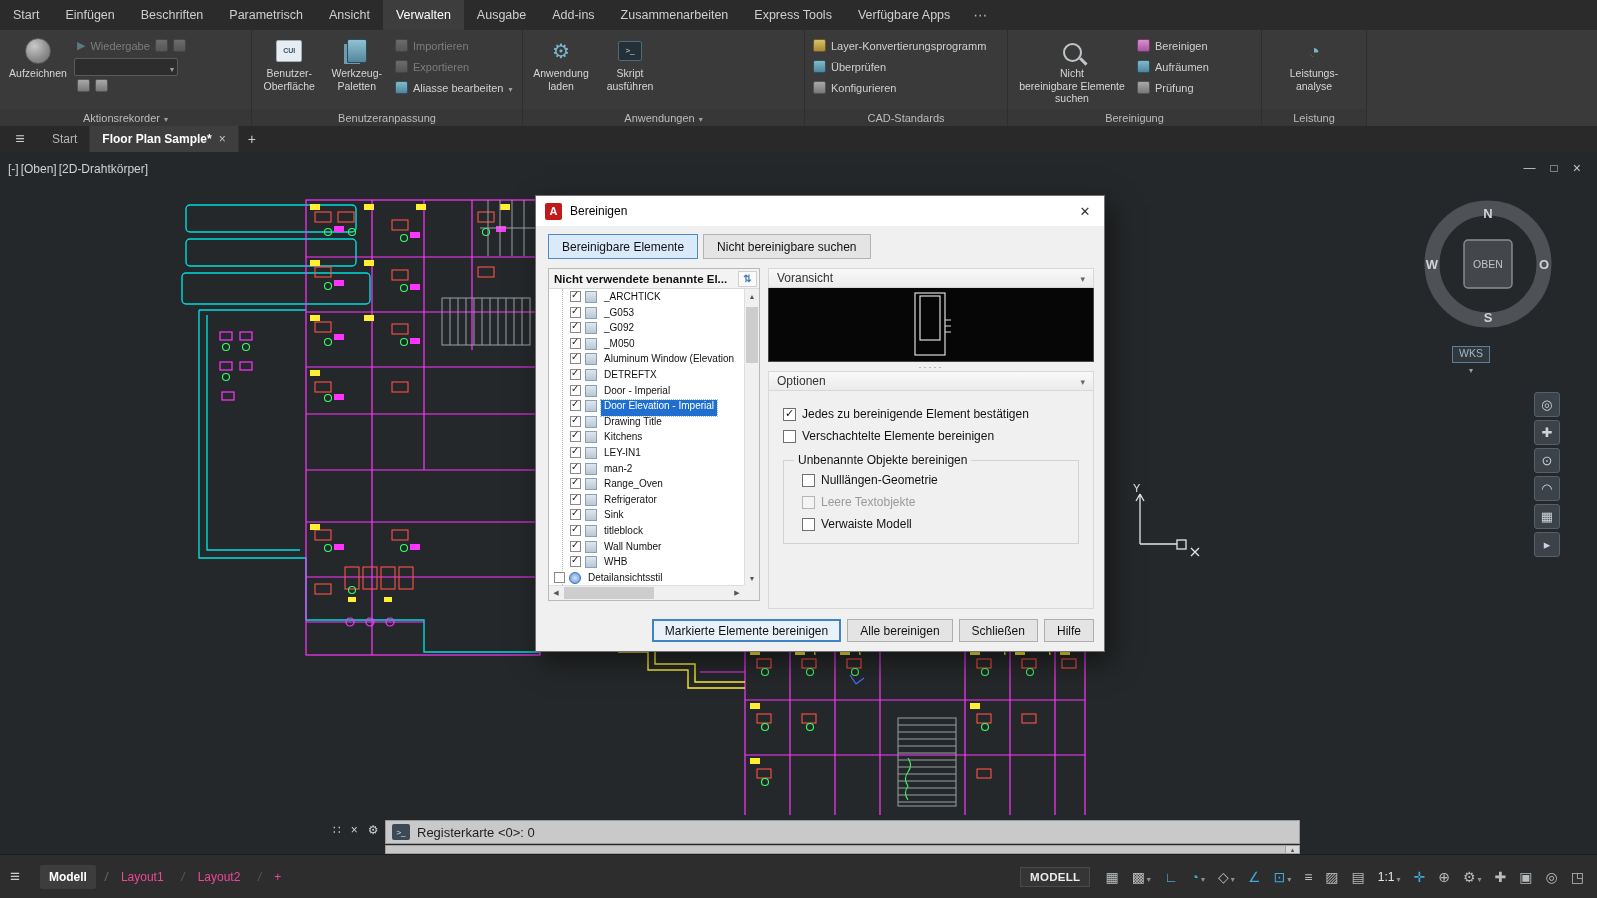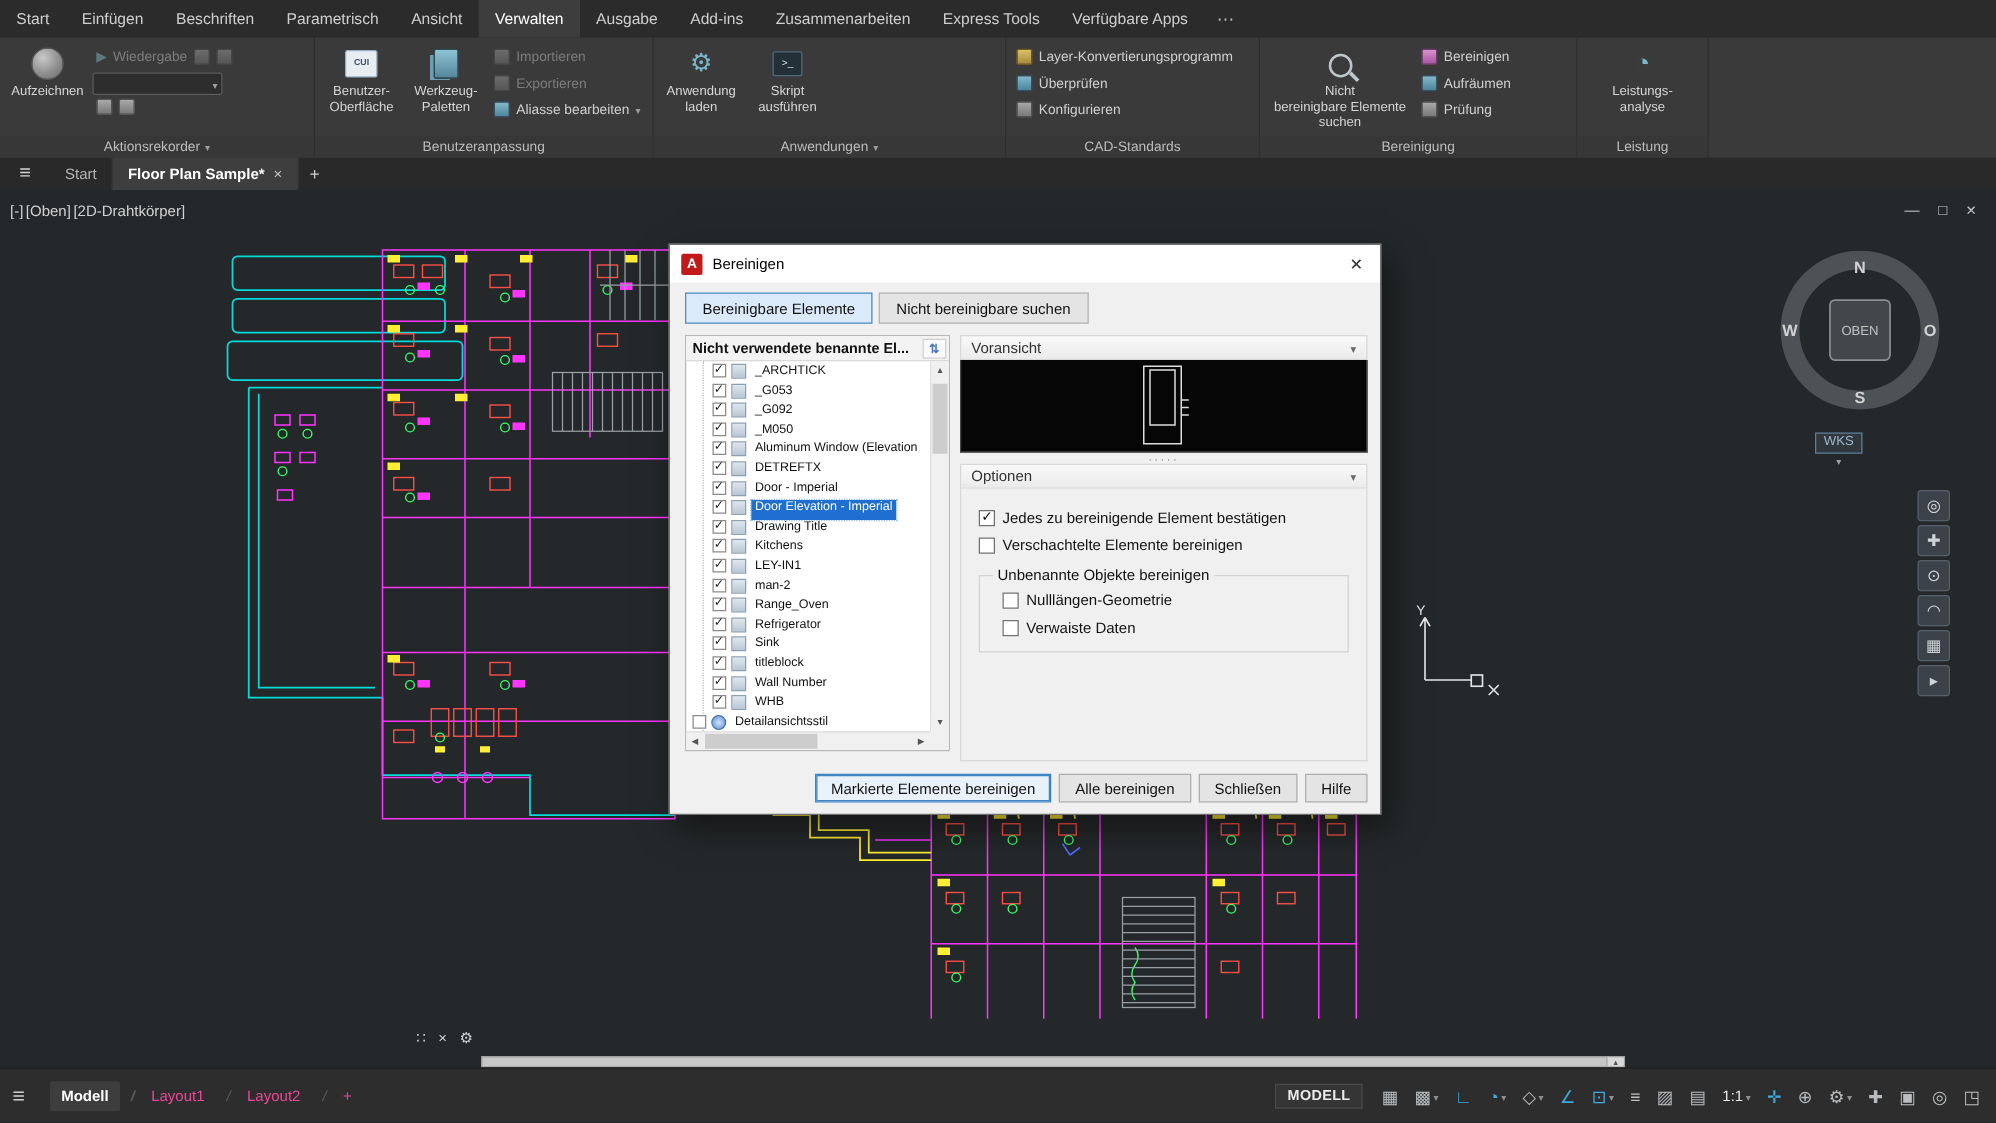--- a/index.html
+++ b/index.html
@@ -617,20 +617,24 @@
     </g>
     <text x="8" y="10" fill="#e5e5e5" font-size="11">Y</text>
   </svg>
 
   <div class="cmd-grips">
     <span>∷</span>
     <span>×</span>
     <span>⚙</span>
   </div>
 
+  <div class="cmdbar">
+    <span class="prompt-chip"></span>
+    <span class="cmd-text">Registerkarte &lt;0&gt;: 0</span>
+  </div>
 
   <div class="cmd-scroll">
     <span class="cmd-scroll-up"></span>
   </div>
 </div>
 
 <div class="dialog">
   <div class="dlg-title">
     <span class="dlg-logo">A</span>
     <span class="dlg-title-text">Bereinigen</span>
@@ -784,23 +788,27 @@
         <div class="opt-row">
           <span class="cb"></span>
           <span class="opt-lb">Verschachtelte Elemente bereinigen</span>
         </div>
       <fieldset class="group">
         <legend>Unbenannte Objekte bereinigen</legend>
         <div class="opt-row">
             <span class="cb"></span>
             <span class="opt-lb">Nulllängen-Geometrie</span>
           </div>
+          <div class="opt-row disabled">
+            <span class="cb disabled"></span>
+            <span class="opt-lb">Leere Textobjekte</span>
+          </div>
           <div class="opt-row">
             <span class="cb"></span>
-            <span class="opt-lb">Verwaiste Daten</span>
+            <span class="opt-lb">Verwaiste Modell</span>
           </div>
       </fieldset>
     </div>
   </div>
 
   <div class="dlg-buttons">
     <button class="dlg-btn default">Markierte Elemente bereinigen</button>
       <button class="dlg-btn">Alle bereinigen</button>
       <button class="dlg-btn">Schließen</button>
       <button class="dlg-btn">Hilfe</button>

